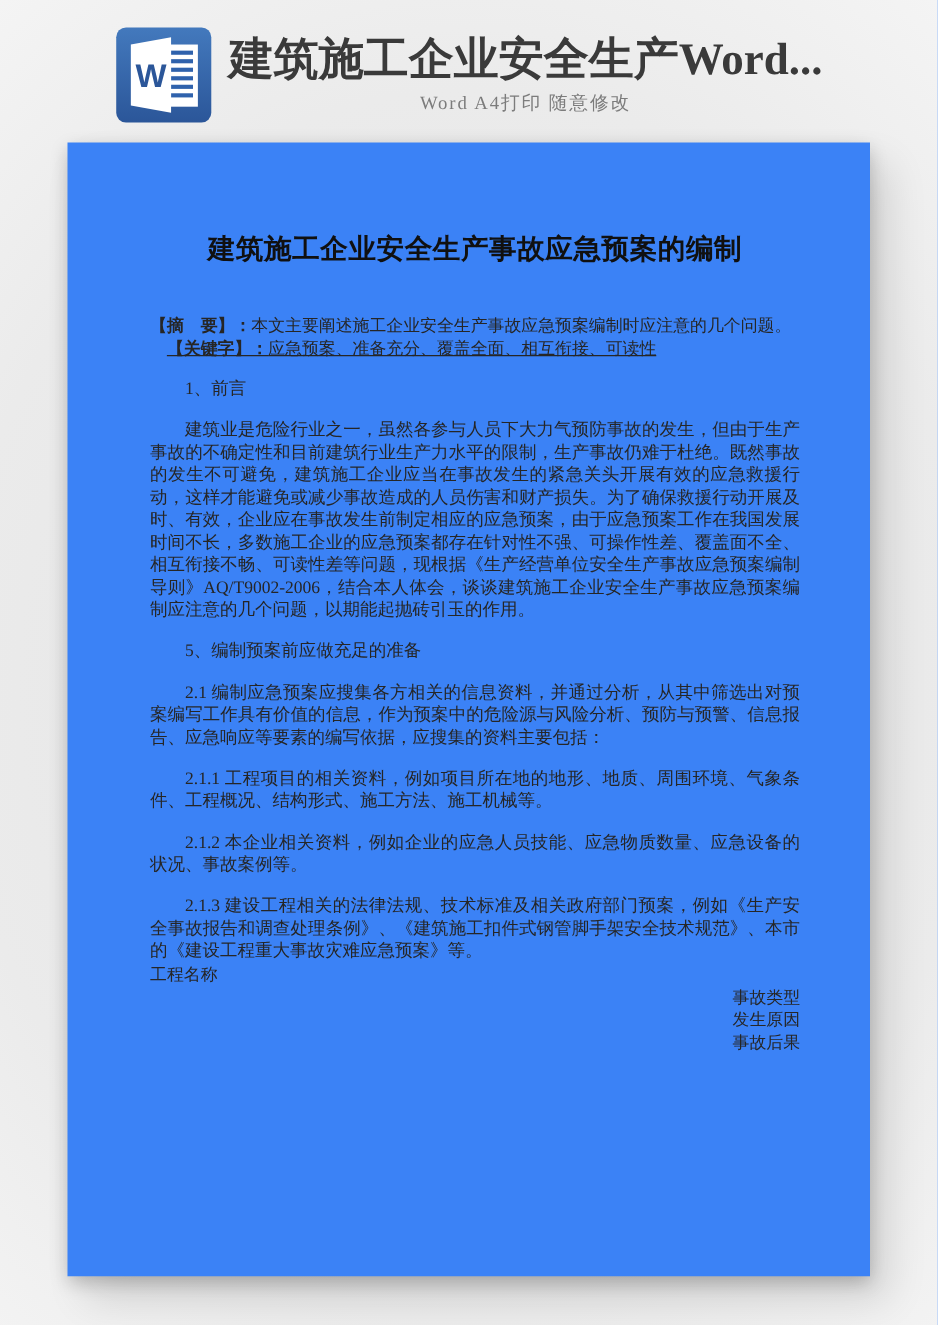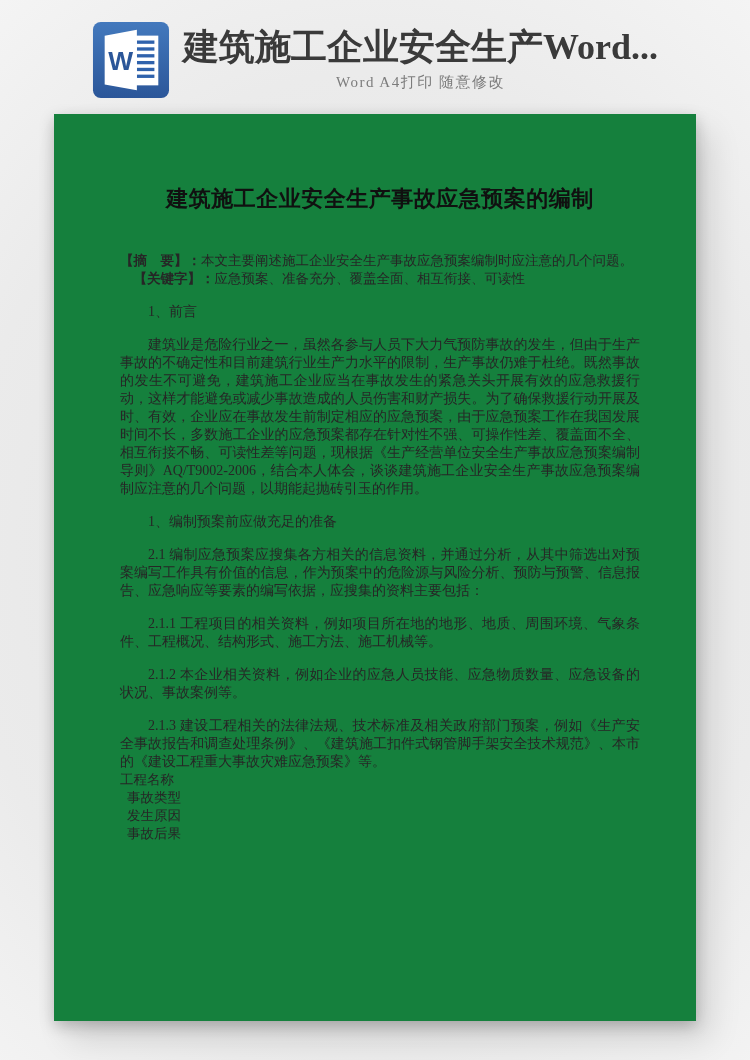--- a/index.html
+++ b/index.html
@@ -35,50 +35,50 @@
     margin-top: 5px;
     letter-spacing: 1.5px;
     text-align: center;
   }
 
   
   .doc-page {
     width: 642px;
     height: 907px;
     margin: 12px auto 0;
-    background: #15803d;
+    background: #3b82f6;
     box-shadow: 0 5px 14px rgba(0,0,0,0.22), 14px 18px 30px rgba(0,0,0,0.12);
     padding: 70px 56px 36px 66px;
     box-sizing: border-box;
     color: #262626;
     overflow: hidden;
   }
   .doc-title {
     font-size: 22px;
     font-weight: 700;
     text-align: center;
     color: #101010;
     letter-spacing: 0.5px;
     margin: 0 0 38px 0;
   }
   .abstract-block { font-size: 13.5px; line-height: 18px; }
   .abstract-label, .keywords-label { font-weight: 700; text-align: center; }
-  .keywords-line { text-indent: 1em; }
+  .keywords-line { text-indent: 1em; text-decoration: underline; }
   .para {
     font-size: 14px;
     line-height: 18px;
     text-align: justify;
     text-indent: 2em;
     margin: 15px 0 0 0;
   }
   .table-lines {
     font-size: 13.5px;
     line-height: 18px;
   }
-  .table-lines .table-line:not(:first-child) { padding-left: 7px; }
+  .table-lines .table-line:not(:first-child) { padding-left: 7px; text-align: right; }
 </style>
 </head>
 <body>
 
 <div class="site-header">
   <div class="word-icon">
     <svg width="78" height="78" viewBox="0 0 80 80" aria-hidden="true">
       <defs>
         <linearGradient id="wg" x1="0" y1="0" x2="0" y2="1">
           <stop offset="0" stop-color="#4379bd"></stop>
@@ -112,21 +112,21 @@
     <div class="abstract-line">
       <span class="abstract-label">【摘　要】：</span><span>本文主要阐述施工企业安全生产事故应急预案编制时应注意的几个问题。</span>
     </div>
     <div class="keywords-line">
       <span class="keywords-label">【关键字】：</span><span>应急预案、准备充分、覆盖全面、相互衔接、可读性</span>
     </div>
   </div>
 
   <p class="para">1、前言</p>
   <p class="para">建筑业是危险行业之一，虽然各参与人员下大力气预防事故的发生，但由于生产事故的不确定性和目前建筑行业生产力水平的限制，生产事故仍难于杜绝。既然事故的发生不可避免，建筑施工企业应当在事故发生的紧急关头开展有效的应急救援行动，这样才能避免或减少事故造成的人员伤害和财产损失。为了确保救援行动开展及时、有效，企业应在事故发生前制定相应的应急预案，由于应急预案工作在我国发展时间不长，多数施工企业的应急预案都存在针对性不强、可操作性差、覆盖面不全、相互衔接不畅、可读性差等问题，现根据《生产经营单位安全生产事故应急预案编制导则》AQ/T9002-2006，结合本人体会，谈谈建筑施工企业安全生产事故应急预案编制应注意的几个问题，以期能起抛砖引玉的作用。</p>
-  <p class="para">1、编制预案前应做充足的准备</p>
+  <p class="para">5、编制预案前应做充足的准备</p>
   <p class="para">2.1 编制应急预案应搜集各方相关的信息资料，并通过分析，从其中筛选出对预案编写工作具有价值的信息，作为预案中的危险源与风险分析、预防与预警、信息报告、应急响应等要素的编写依据，应搜集的资料主要包括：</p>
   <p class="para">2.1.1 工程项目的相关资料，例如项目所在地的地形、地质、周围环境、气象条件、工程概况、结构形式、施工方法、施工机械等。</p>
   <p class="para">2.1.2 本企业相关资料，例如企业的应急人员技能、应急物质数量、应急设备的状况、事故案例等。</p>
   <p class="para">2.1.3 建设工程相关的法律法规、技术标准及相关政府部门预案，例如《生产安全事故报告和调查处理条例》、《建筑施工扣件式钢管脚手架安全技术规范》、本市的《建设工程重大事故灾难应急预案》等。</p>
 
   <div class="table-lines">
     <div class="table-line">工程名称</div>
     <div class="table-line">事故类型</div>
     <div class="table-line">发生原因</div>
     <div class="table-line">事故后果</div>

